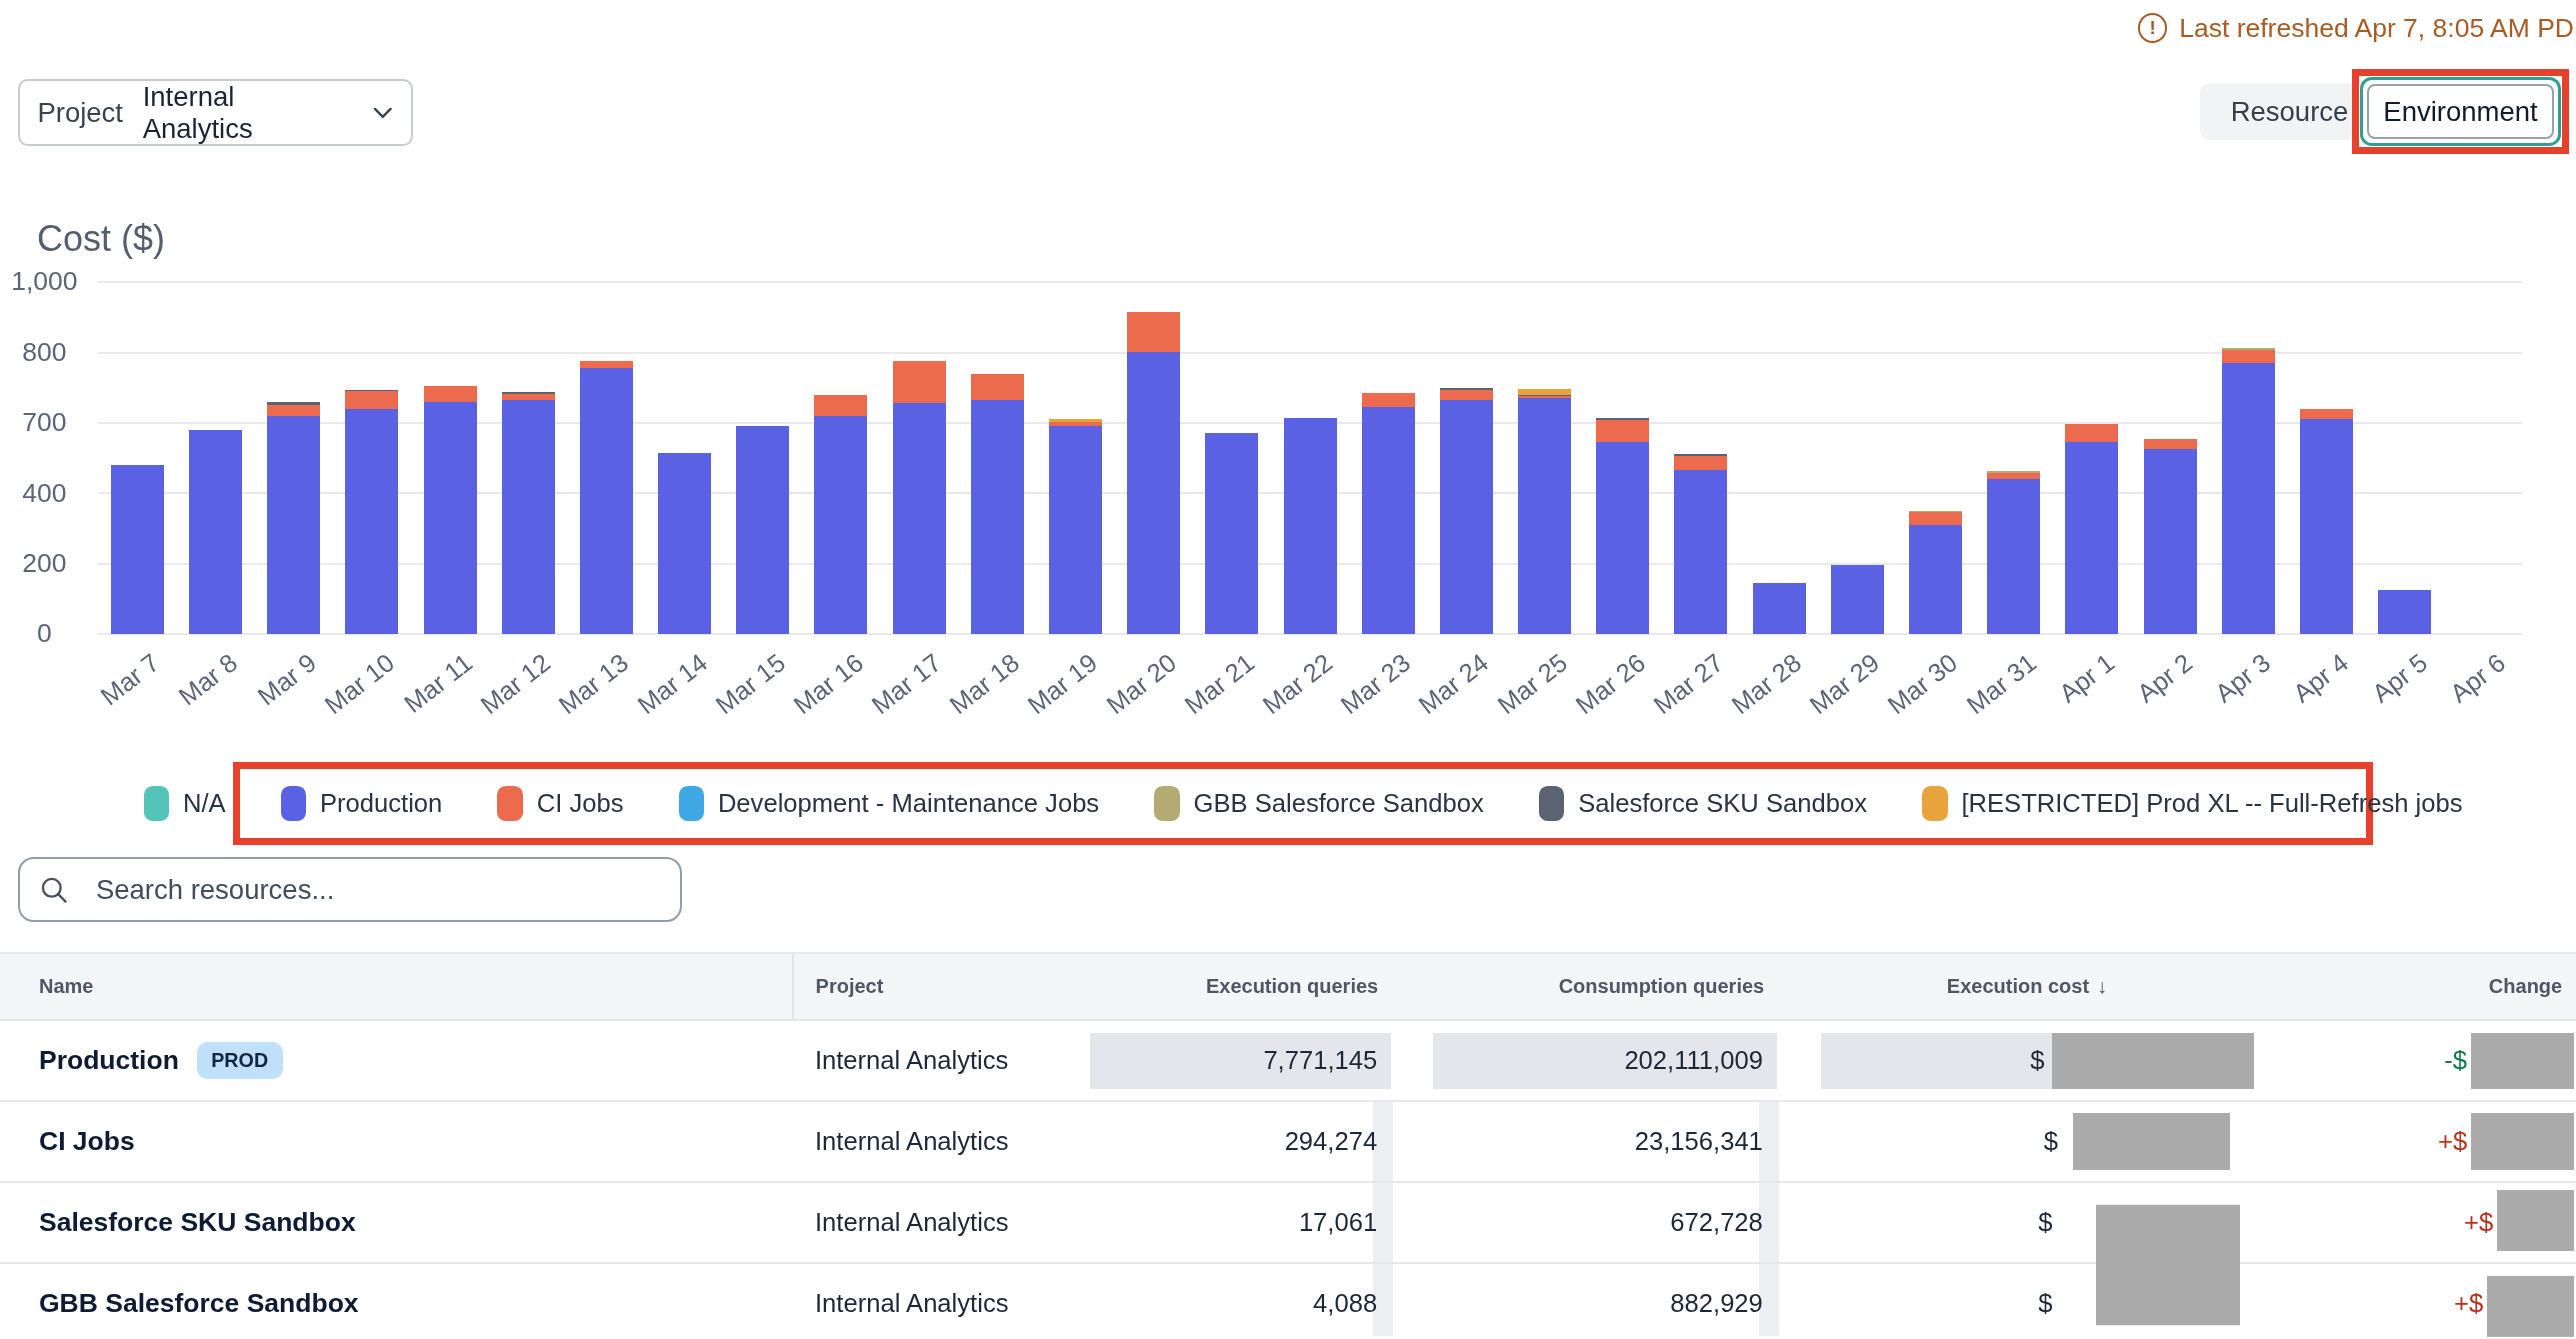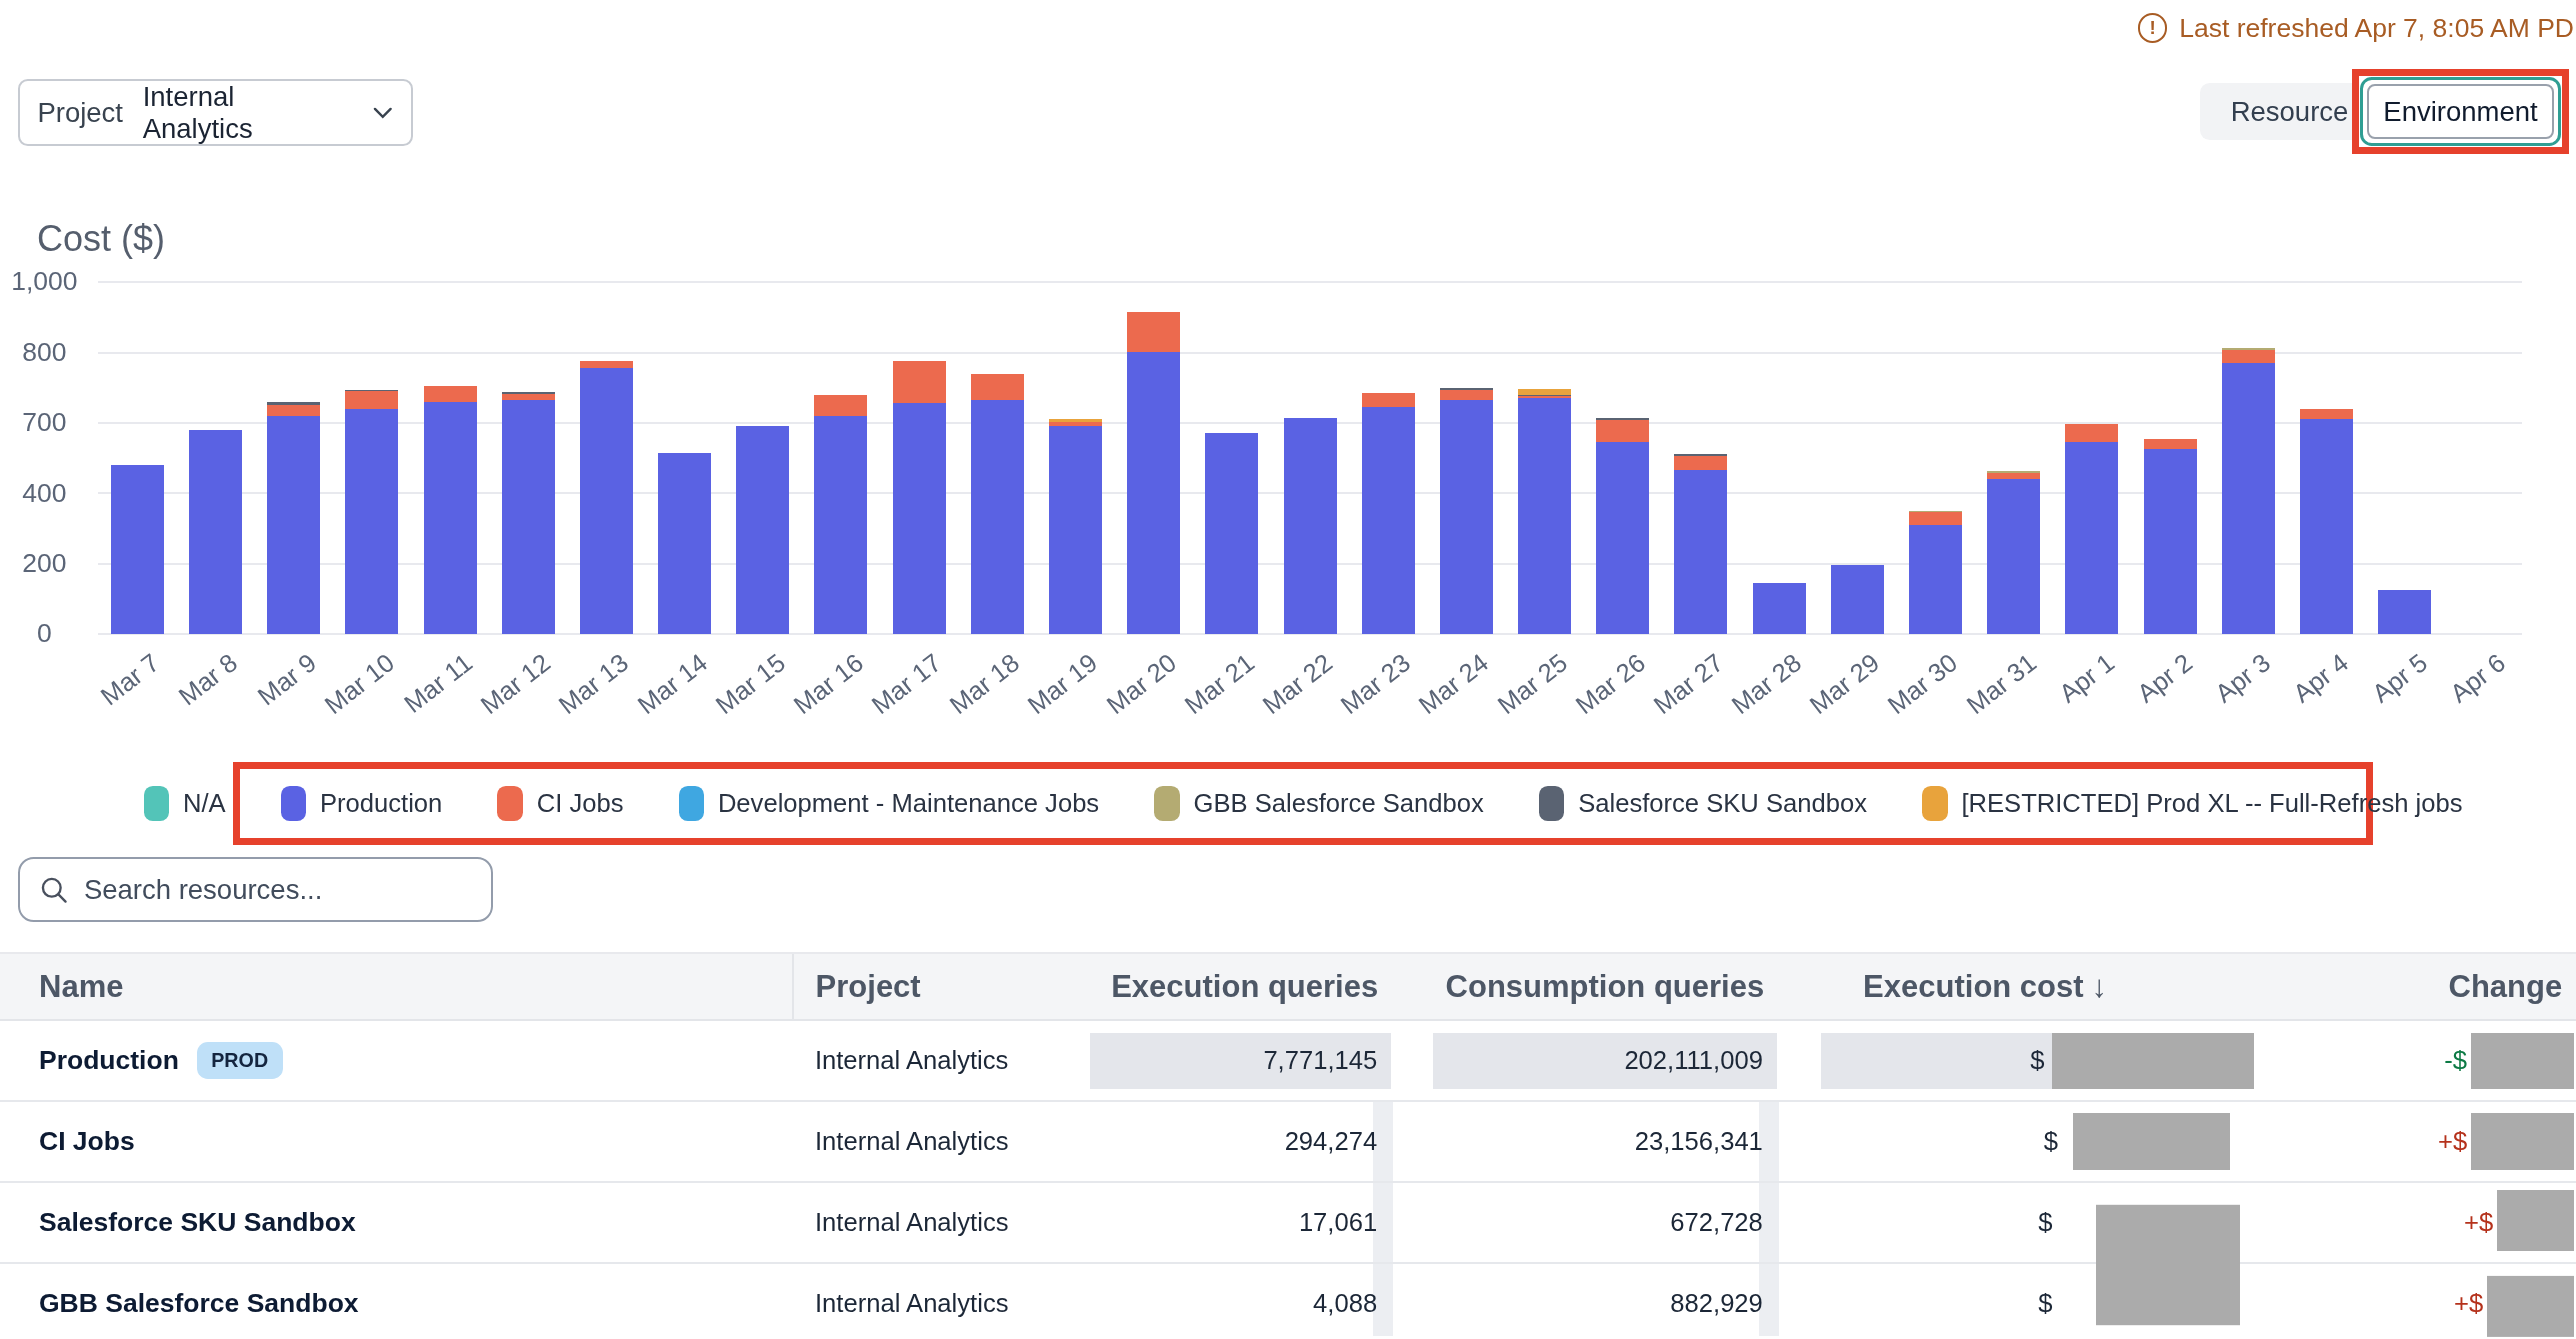--- a/index.html
+++ b/index.html
@@ -38,29 +38,29 @@
   .xlab{position:absolute;width:118px;text-align:right;font-size:25.6px;color:#5b6577;transform:rotate(-38deg);transform-origin:100% 0%;white-space:nowrap;}
 
   
   #legend-box{position:absolute;left:233px;top:762px;width:2126px;height:69px;border:7.9px solid #e6412c;
               display:flex;align-items:center;justify-content:center;gap:55px;background:#fff;}
   .legend-item{display:flex;align-items:center;gap:13.8px;cursor:pointer;}
   .swatch{width:25.6px;height:35px;border-radius:8.8px;flex:0 0 auto;}
   .legend-label{font-size:25.6px;color:#2a3342;white-space:nowrap;}
 
   
-  #search-wrap{position:absolute;left:17.7px;top:857px;width:475px;height:65px;border:2.5px solid #939cab;border-radius:15.7px;
-               display:flex;align-items:center;gap:13px;padding:0 19.7px;background:#fff;box-sizing:border-box;}
+  #search-wrap{position:absolute;left:17.7px;top:857px;width:664px;height:65px;border:2.5px solid #939cab;border-radius:15.7px;
+               display:flex;align-items:center;gap:25px;padding:0 19.7px;background:#fff;box-sizing:border-box;}
   #search-wrap input{border:none;outline:none;flex:1;font-size:27.5px;color:#1c2737;font-family:inherit;background:transparent;}
   #search-wrap input::placeholder{color:#414c5c;opacity:1;}
 
   
   #table{position:absolute;left:0;top:952px;width:2576px;}
   .t-header{display:flex;height:65px;background:#f4f5f7;border-top:2px solid #e8e9ed;border-bottom:2px solid #e3e5e9;
-            align-items:center;font-size:31px;font-weight:bold;color:#4d5766;}
+            align-items:center;font-size:20px;font-weight:bold;color:#4d5766;}
   .t-row{display:flex;height:79px;align-items:center;border-bottom:2px solid #e6e8ec;font-size:25.6px;color:#1c2737;position:relative;cursor:pointer;background:#fff0;}
   .c-name{width:792px;box-sizing:border-box;padding-left:39px;display:flex;align-items:center;}
   .c-proj{width:299px;box-sizing:border-box;padding-left:23.6px;}
   .c-exec{width:301px;display:flex;justify-content:flex-end;align-items:center;}
   .c-cons{width:386px;display:flex;justify-content:flex-end;align-items:center;}
   .c-cost{width:478px;display:flex;justify-content:flex-end;align-items:center;}
   .c-chg{width:320px;display:flex;justify-content:flex-end;align-items:center;}
   .t-header .c-exec,.t-header .c-cons{padding-right:13.8px;box-sizing:border-box;}
   .t-header .c-cost{padding-right:149px;box-sizing:border-box;gap:7.9px;}
   .t-header .c-chg{padding-right:13.8px;box-sizing:border-box;}

